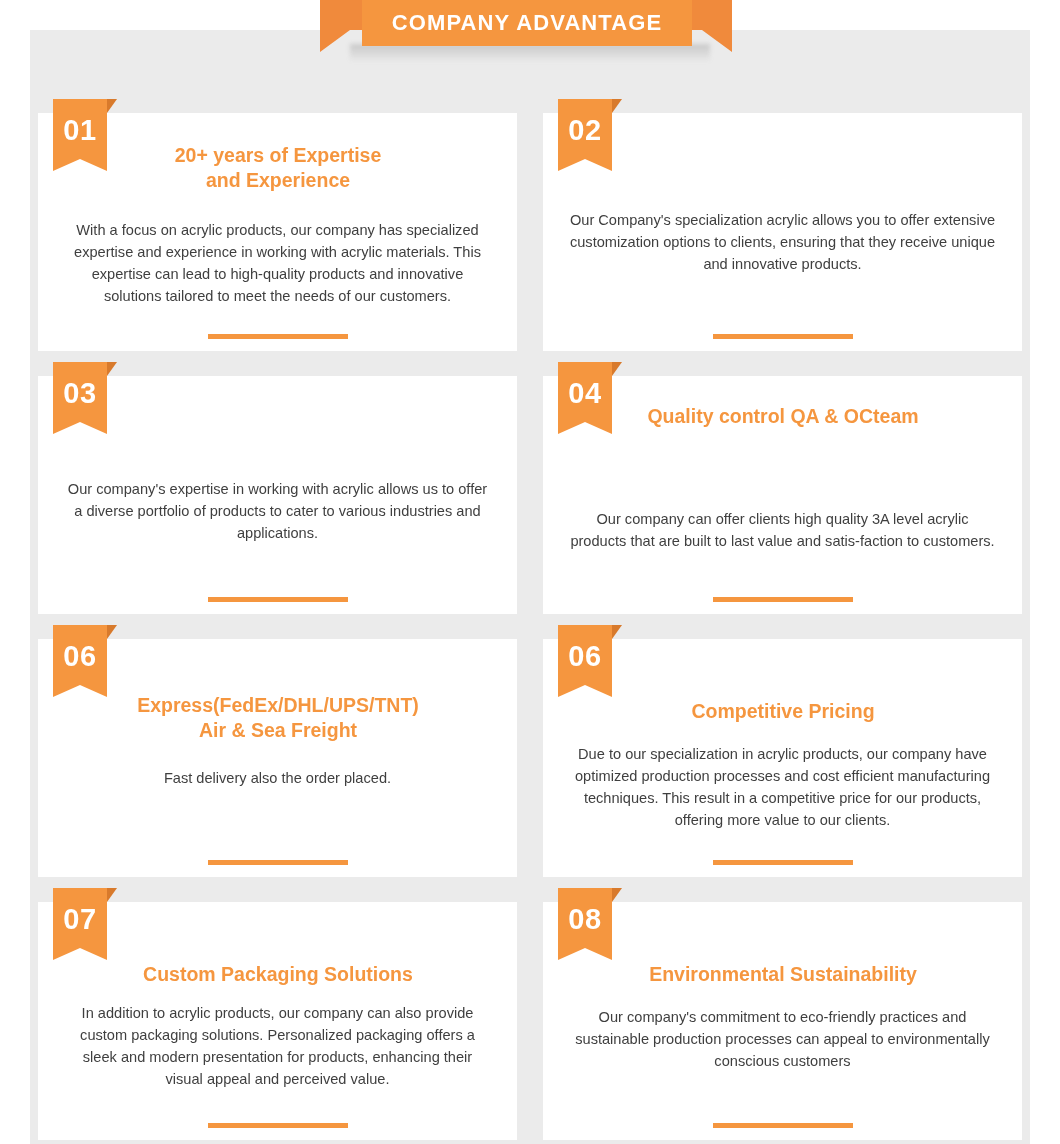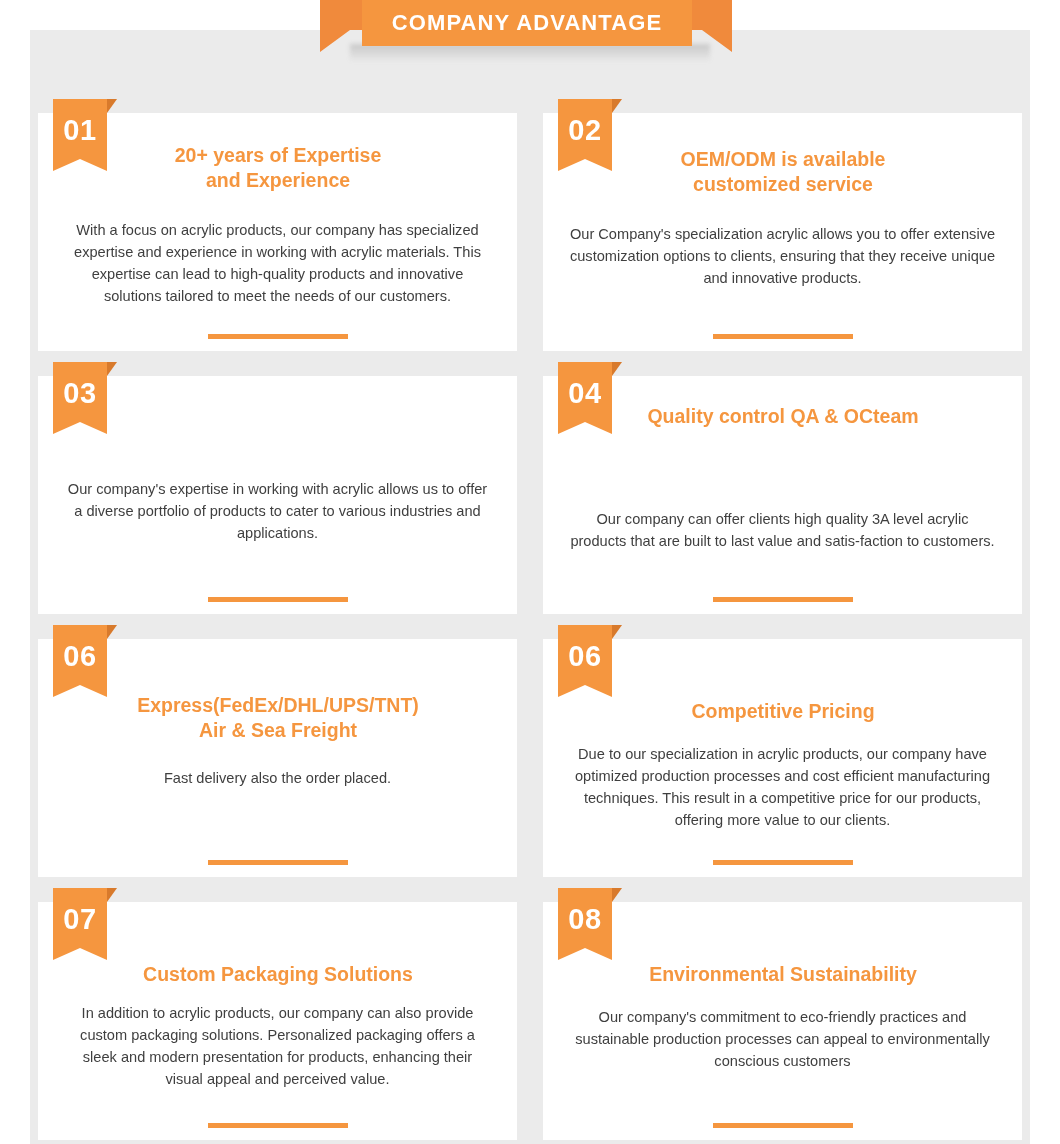--- a/index.html
+++ b/index.html
@@ -166,21 +166,21 @@
     width: 140px;
     height: 5px;
     background: #f5963f;
   }
 
   
   .c1 .card-title { top: 30px; }
   .c1 .card-body  { top: 106px; }
 
   .c2 .card-title { top: 34px; }
-  .c2 .card-body  { top: 110px; }
+  .c2 .card-body  { top: 96px; }
 
   .c3 .card-title { top: 28px; }
   .c3 .card-body  { top: 102px; }
 
   .c4 .card-title { top: 28px; }
   .c4 .card-body  { top: 100px; margin-top: 32px; }
 
   .c5 .card-title { top: 54px; }
   .c5 .card-body  { top: 128px; }
 
@@ -217,24 +217,20 @@
         <div>20+ years of Expertise</div>
         <div>and Experience</div>
       </div>
       <div class="card-body">With a focus on acrylic products, our company has specialized expertise and experience in working with acrylic materials. This expertise can lead to high-quality products and innovative solutions tailored to meet the needs of our customers.</div>
       <div class="card-underline"></div>
     </div>
 
     <div class="card c2">
       <div class="ribbon">02</div>
       <div class="ribbon-corner"></div>
-      <div class="card-title">
-        <div>OEM/ODM is available</div>
-        <div>customized service</div>
-      </div>
       <div class="card-body">Our Company's specialization acrylic allows you to offer extensive customization options to clients, ensuring that they receive unique and innovative products.</div>
       <div class="card-underline"></div>
     </div>
 
     <div class="card c3">
       <div class="ribbon">03</div>
       <div class="ribbon-corner"></div>
       <div class="card-body">Our company's expertise in working with acrylic allows us to offer a diverse portfolio of products to cater to various industries and applications.</div>
       <div class="card-underline"></div>
     </div>

